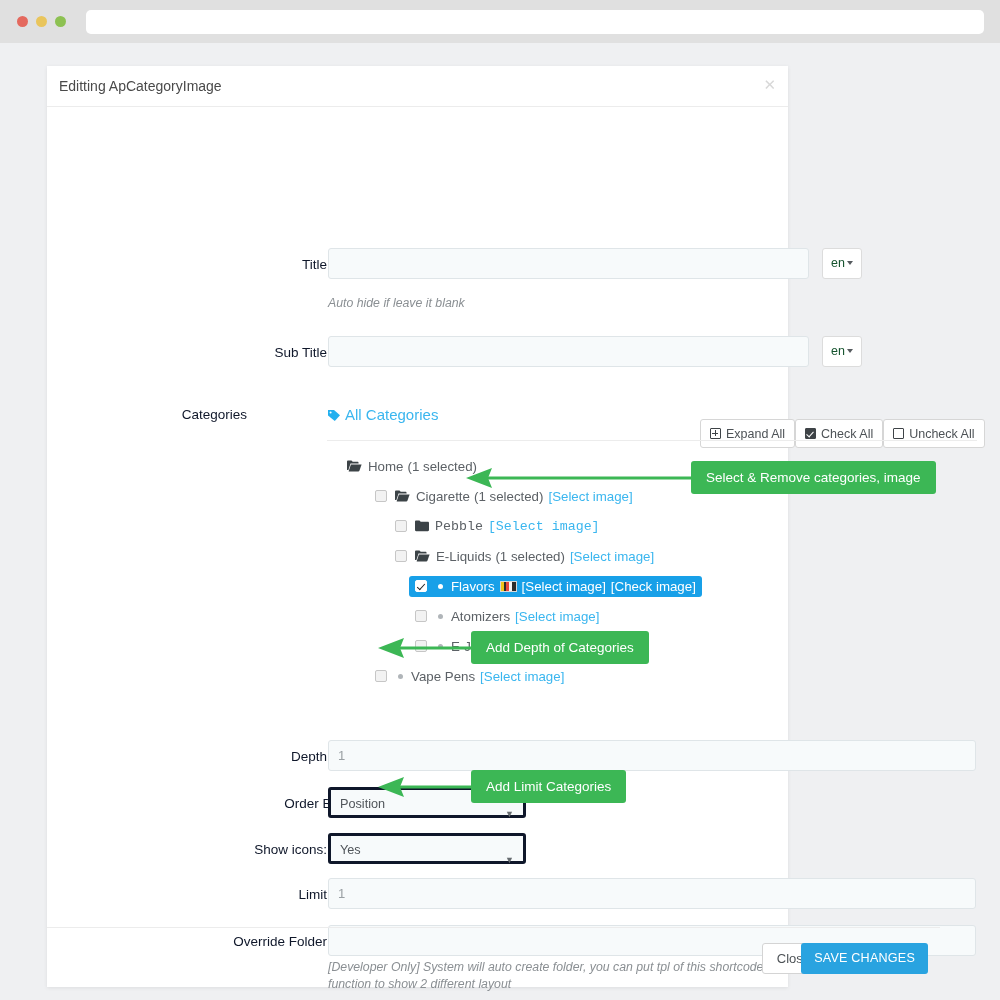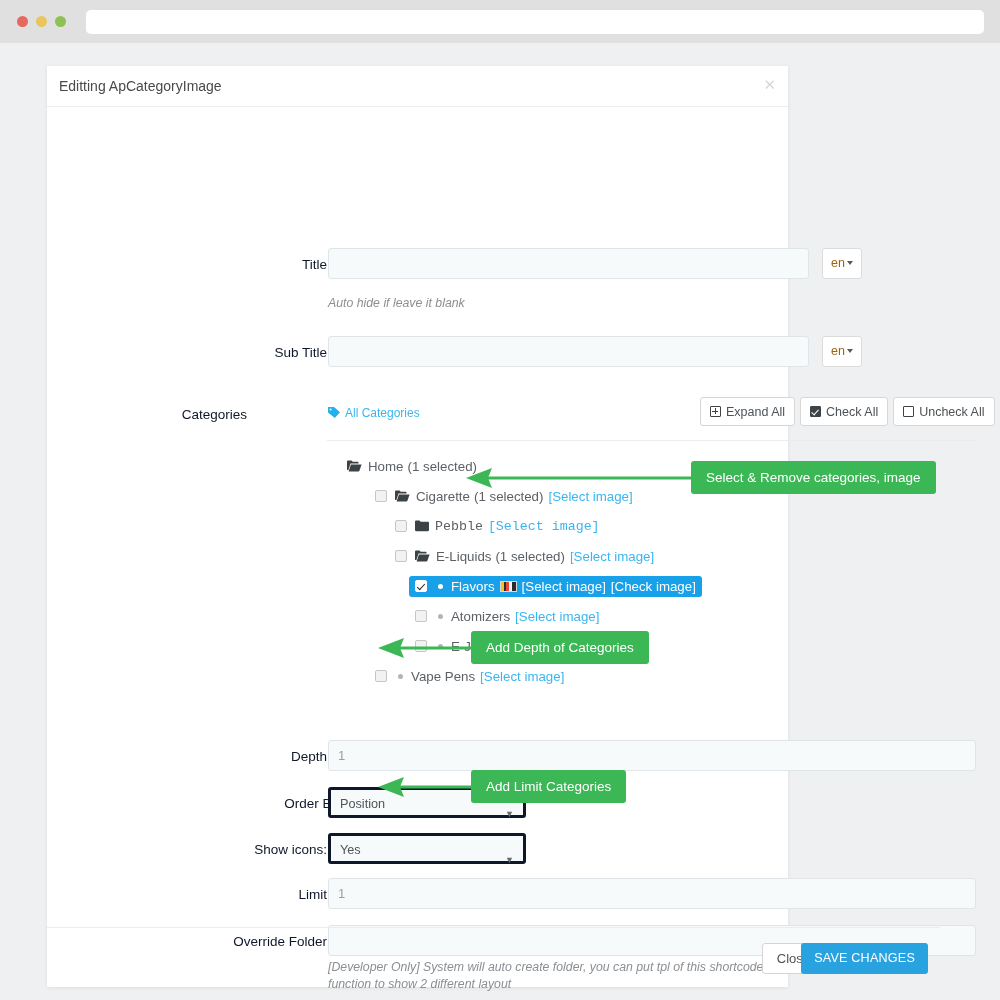--- a/index.html
+++ b/index.html
@@ -80,21 +80,21 @@
     font-style: italic;
     font-size: 12.3px;
     color: #8a8f93;
     line-height: 17px;
   }
   .lang-btn {
     position: absolute;
     width: 40px; height: 31px;
     border: 1px solid #dcdcdc; border-radius: 3px;
     background: #fff;
-    font-size: 12.5px; color: #a16207;
+    font-size: 12.5px; color: #14532d;
     text-align: center; line-height: 29px;
     cursor: pointer;
   }
   .caret {
     display: inline-block;
     border-left: 3.5px solid transparent;
     border-right: 3.5px solid transparent;
     border-top: 4px solid #555a5e;
     vertical-align: middle;
     margin-left: 2px;
@@ -112,25 +112,25 @@
   }
   .sel .arrow {
     position: absolute; right: 9px; top: 10px;
     font-size: 9px; color: #676c70;
   }
 
   
   .cat-label { position: absolute; left: 0px; top: 300px; }
   .all-cats {
     position: absolute; left: 280px; top: 299px;
-    font-size: 12px; color: #3ab6ef; cursor: pointer;
+    font-size: 15px; color: #3ab6ef; cursor: pointer;
     white-space: nowrap;
   }
   .tag-icon { display: inline-block; vertical-align: -2px; margin-right: 4px; }
-  .btn-group { position: absolute; left: 653px; top: 290px; display: flex; gap: 5px; }
+  .btn-group { position: absolute; left: 653px; top: 312px; display: flex; }
   .gbtn {
     height: 29px;
     border: 1px solid #d6d6d6; border-radius: 3px;
     background: #fff;
     font-size: 12.5px; color: #4d5256;
     padding: 0 9px;
     display: flex; align-items: center; gap: 5px;
     cursor: pointer;
     white-space: nowrap;
   }

